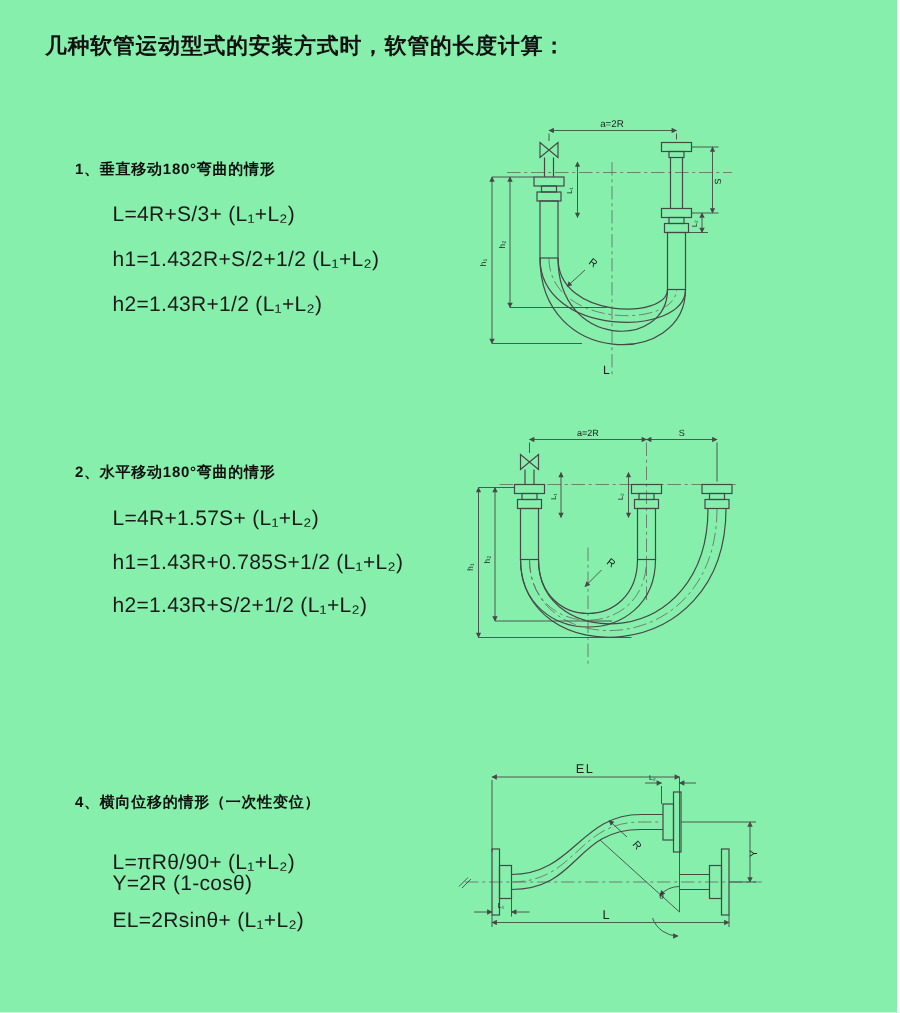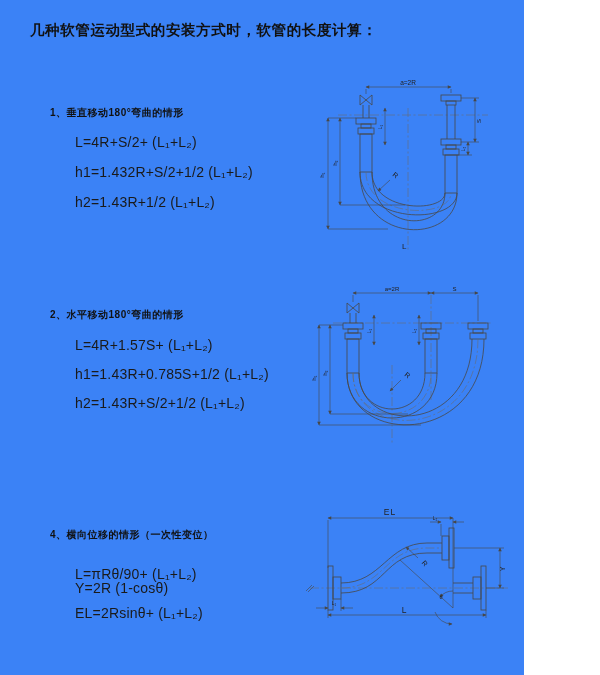--- a/index.html
+++ b/index.html
@@ -1,17 +1,17 @@
 <!DOCTYPE html>
 <html><head>
 <meta charset="utf-8">
 <style>
   *{margin:0;padding:0;box-sizing:border-box}
   html,body{background:#ffffff}
-  .page{position:relative;width:524px;height:675px;background:#3b82f6;overflow:hidden;
+  .page{position:relative;width:598px;height:675px;background:#86efac;overflow:hidden;
         font-family:"Liberation Sans","DejaVu Sans",sans-serif;color:#111}
   .title{position:absolute;left:30px;top:21px;font-size:14.5px;font-weight:700;letter-spacing:.6px;white-space:pre}
   .sec{position:absolute;left:50px;width:275px;height:118px}
   .sec .head{position:absolute;left:0;top:0;font-size:10px;font-weight:700;letter-spacing:.5px;white-space:pre}
   .sec .formula{position:absolute;left:25px;font-size:14px;font-weight:500;letter-spacing:.2px;white-space:pre;color:#1a1a1a}
   .fig{position:absolute}
   
   .ln{stroke:#474747;stroke-width:.8;fill:none}
   .dim{stroke:#474747;stroke-width:.6;fill:none}
   .cl{stroke:#6a6a6a;stroke-width:.55;fill:none;stroke-dasharray:9 2.5 2 2.5}
@@ -19,21 +19,21 @@
 </style>
 </head>
 <body>
 
 <div class="page">
 
   <div class="title">几种软管运动型式的安装方式时，软管的长度计算：</div>
 
   <div class="sec" style="top:106px">
     <div class="head">1、垂直移动180°弯曲的情形</div>
-    <div class="formula" style="top:28px">L=4R+S/2+ (L₁+L₂)</div>
+    <div class="formula" style="top:28px">L=4R+S/3+ (L₁+L₂)</div>
     <div class="formula" style="top:58px">h1=1.432R+S/2+1/2 (L₁+L₂)</div>
     <div class="formula" style="top:88px">h2=1.43R+1/2 (L₁+L₂)</div>
   </div>
 
   <div class="fig" style="left:308px;top:75px">
     <svg width="225" height="185" viewBox="0 0 225 185">
       <defs>
         <marker id="ar1" viewBox="0 0 10 10" refX="9" refY="5" markerWidth="8" markerHeight="6" orient="auto-start-reverse">
           <path d="M0,0 L10,5 L0,10 z" fill="#474747"></path>
         </marker>

